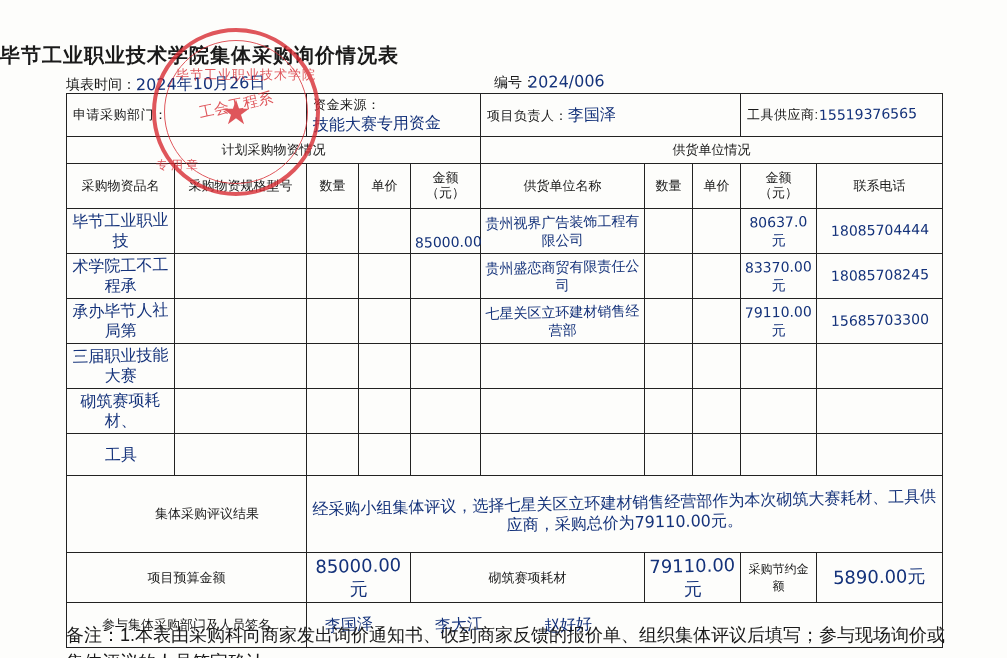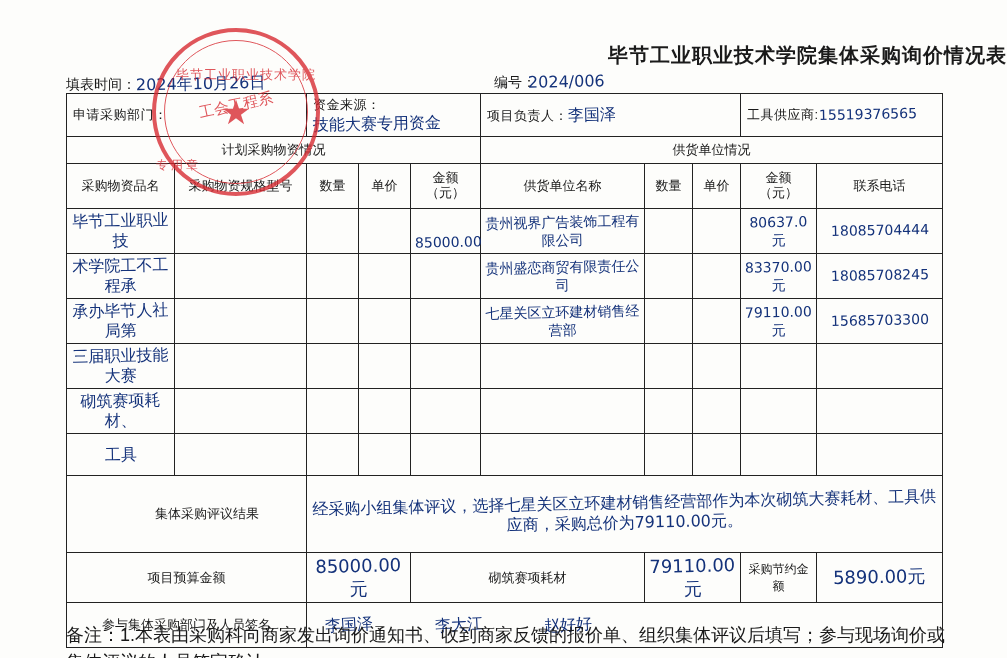--- a/index.html
+++ b/index.html
@@ -18,21 +18,21 @@
   .page {
     position: absolute;
     inset: 0;
     background: #fdfdfb;
   }
   .title {
     position: absolute;
     top: 42px;
     left: 0;
     width: 100%;
-    text-align: right;
+    text-align: left;
     font-size: 20px;
     font-weight: bold;
     letter-spacing: 1px;
     font-family: "DejaVu Serif", serif;
   }
   .meta-row {
     position: absolute;
     top: 74px;
     left: 66px;
     width: 876px;

